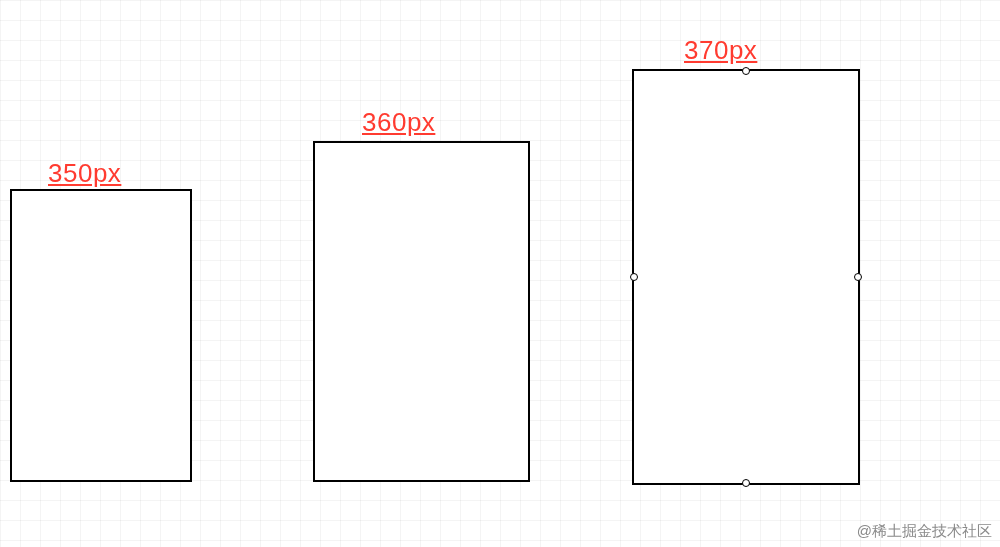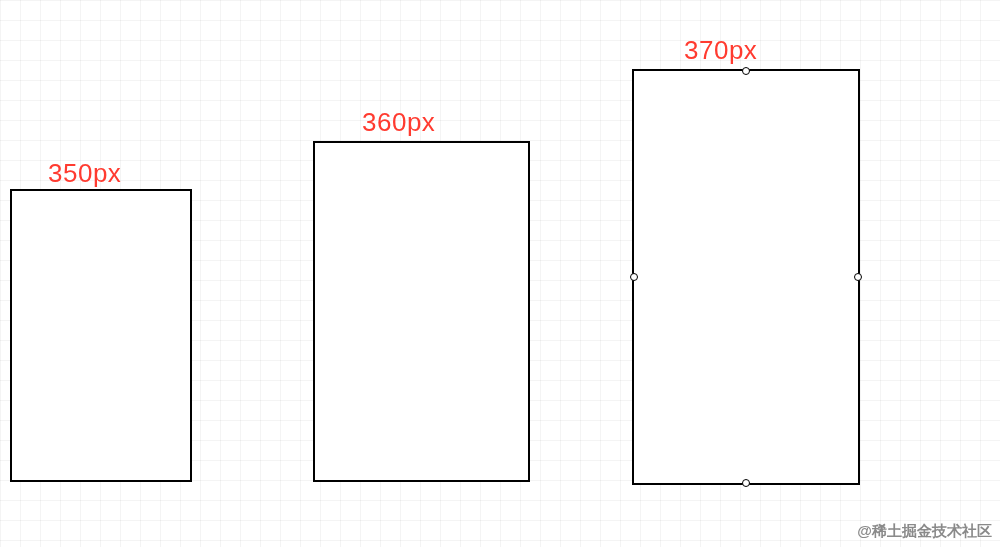--- a/index.html
+++ b/index.html
@@ -25,38 +25,38 @@
     background: #ffffff;
     border: 2px solid #000000;
     box-sizing: border-box;
   }
   .rect-label {
     position: absolute;
     color: #ff3b30;
     font-size: 26px;
     letter-spacing: 0.5px;
     white-space: nowrap;
+    text-decoration: underline;
   }
   .handle {
     position: absolute;
     width: 8px;
     height: 8px;
     background: #ffffff;
     border: 1px solid #000000;
     border-radius: 50%;
     transform: translate(-50%, -50%);
     box-sizing: border-box;
   }
   .watermark {
     position: absolute;
     right: 8px;
     bottom: 6px;
     font-size: 15px;
     color: #8a8a8a;
-    font-weight: bold;
   }
 
   
   .r1 { left: 10px;  top: 189px; width: 182px; height: 293px; }
   .l1 { left: 48px;  top: 158px; }
 
   
   .r2 { left: 313px; top: 141px; width: 217px; height: 341px; }
   .l2 { left: 362px; top: 107px; text-align: right; }
 

